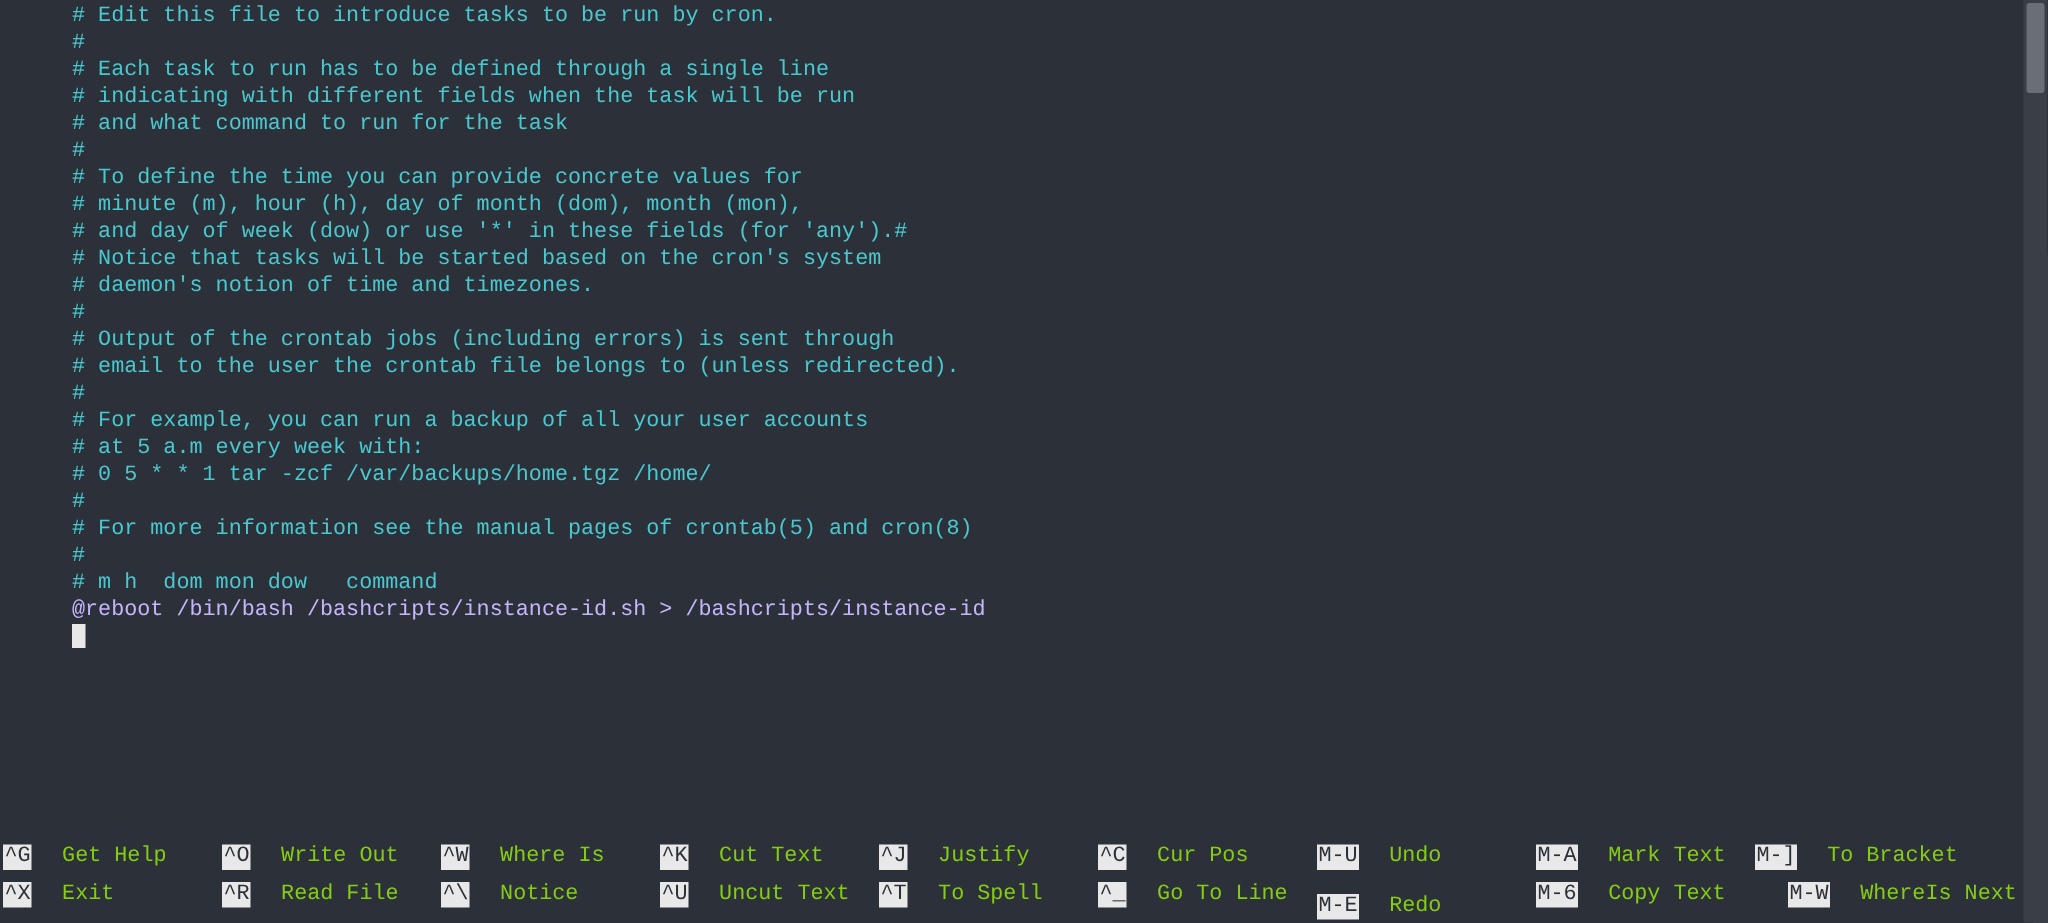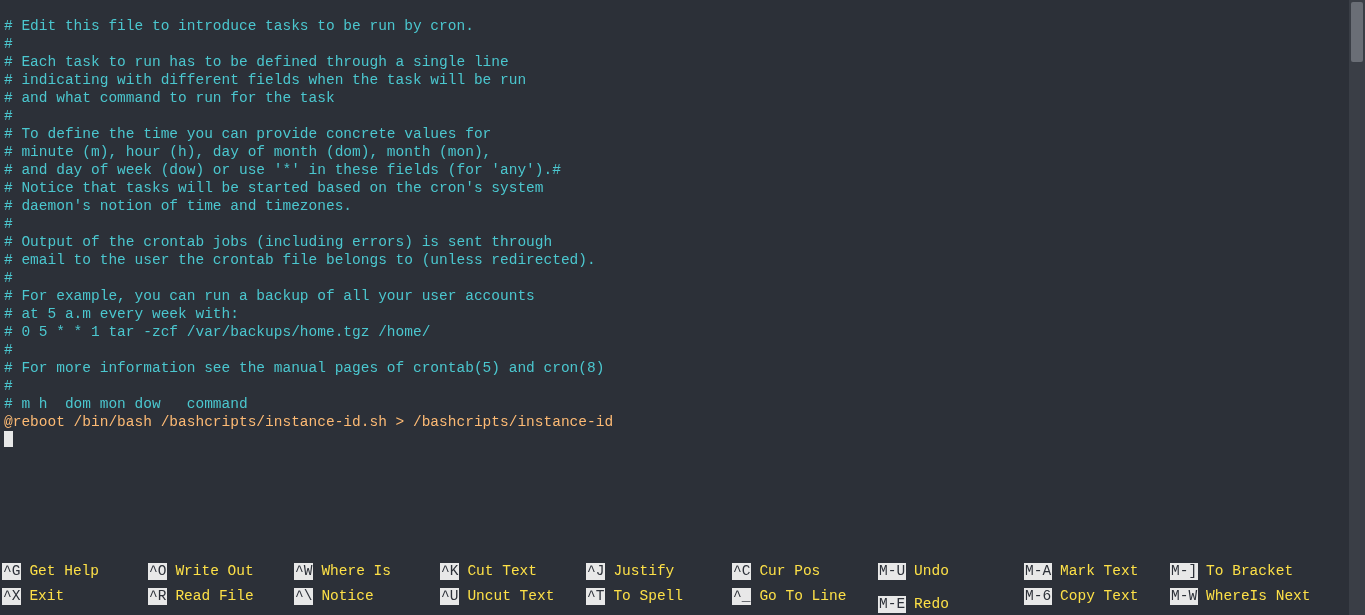--- a/index.html
+++ b/index.html
@@ -11,28 +11,29 @@
       background-color: #2c3038;
       font-family: "Consolas", "Monaco", "Courier New", monospace;
       font-size: 14.5px;
       line-height: 18px;
       width: 1365px;
       height: 615px;
       overflow: hidden;
       position: relative;
     }
     .editor-area {
-      padding: 17px 4px 0 4px;
+      padding: 2px 4px 0 4px;
       white-space: pre;
+      margin-left: 44px;
     }
     .comment {
       color: #4bc7cf;
     }
     .normal {
-      color: #fdba74;
+      color: #c4b5fd;
     }
     .cursor {
       display: inline-block;
       width: 9px;
       height: 16px;
       background-color: #e8e8e8;
       vertical-align: top;
     }
     .menu-bar {
       position: absolute;
@@ -54,22 +55,22 @@
       align-items: center;
       white-space: nowrap;
     }
     .key-label {
       background-color: #e8e8e8;
       color: #2c3038;
       padding: 0 1px;
       font-weight: normal;
     }
     .cmd-label {
-      color: #fde047;
-      padding-left: 8px;
+      color: #84cc16;
+      padding-left: 20px;
     }
     .scrollbar {
       position: absolute;
       right: 0;
       top: 0;
       bottom: 0;
       width: 16px;
       background-color: #3a3e46;
     }
     .scrollbar-thumb {
@@ -152,21 +153,21 @@
         <span class="cmd-label">Go To Line</span>
       </div>
       <div class="menu-item" style="width: 146px; margin-top: 16px;">
         <span class="key-label">M-E</span>
         <span class="cmd-label">Redo</span>
       </div>
       <div class="menu-item" style="width: 146px;">
         <span class="key-label">M-6</span>
         <span class="cmd-label">Copy Text</span>
       </div>
-      <div class="menu-item" style="width: 146px;">
+      <div class="menu-item" style="width: 146px; margin-left: 22px;">
         <span class="key-label">M-W</span>
         <span class="cmd-label">WhereIs Next</span>
       </div>
     </div>
 </div>
 
 <div class="scrollbar">
   <div class="scrollbar-thumb"></div>
 </div>
 

